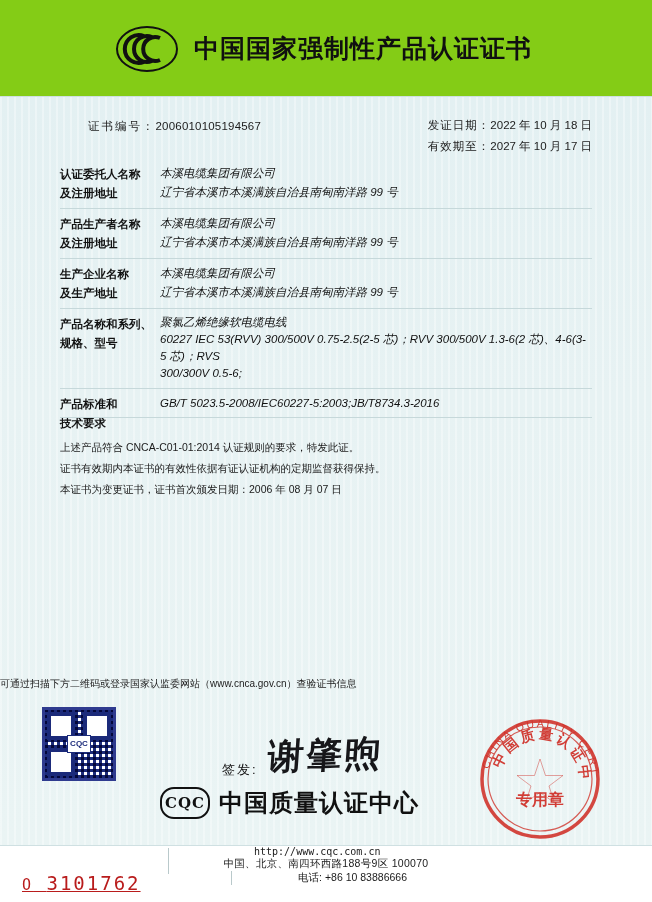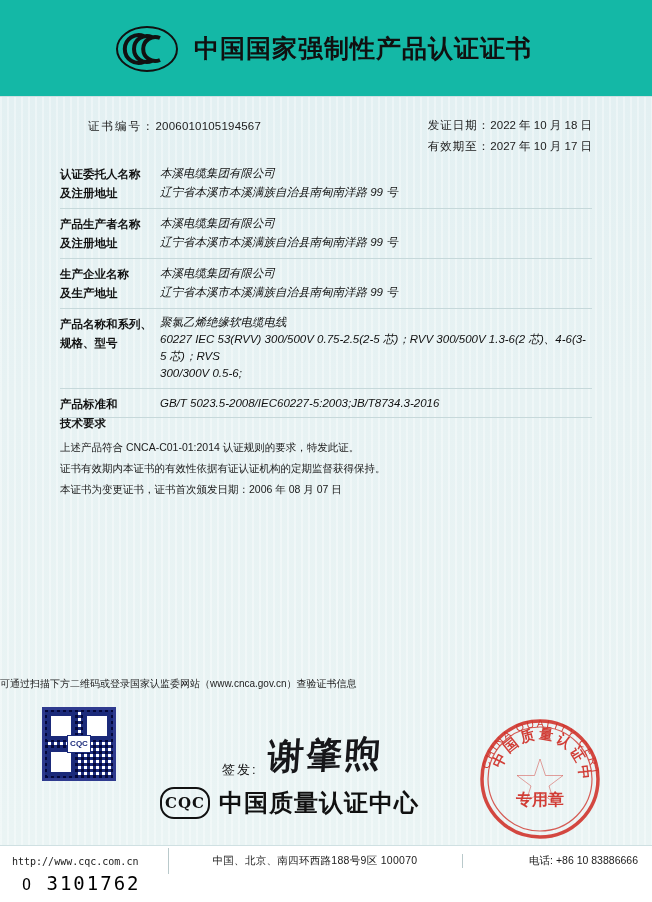--- a/index.html
+++ b/index.html
@@ -19,21 +19,21 @@
     width: 652px;
     height: 902px;
     background: #ffffff;
   }
   
   .header {
     position: absolute;
     left: 0; top: 0;
     width: 652px;
     height: 96px;
-    background: #14b8a6;
+    background: #84cc16;
     display: flex;
     align-items: center;
     justify-content: center;
   }
   .header-inner {
     display: flex;
     align-items: center;
     gap: 14px;
     margin-left: -6px;
   }
@@ -270,20 +270,21 @@
   .footer {
     position: absolute;
     left: 0;
     top: 846px;
     width: 652px;
     height: 30px;
     display: flex;
     align-items: center;
     font-size: 10.5px;
     color: #1a1a1a;
+    flex-direction: column;
   }
   .footer .f-left {
     width: 168px;
     padding-left: 12px;
     box-sizing: border-box;
     font-family: "DejaVu Sans Mono", "Liberation Mono", monospace;
     font-size: 10px;
   }
   .footer .f-center {
     flex: 1;
@@ -306,21 +307,22 @@
     background: #b9c9cb;
   }
 
   .serial {
     position: absolute;
     left: 22px;
     top: 872px;
     font-family: "DejaVu Sans Mono", "Liberation Mono", monospace;
     font-size: 19px;
     letter-spacing: 2px;
-    color: #000000;
+    color: #b91c1c;
+    text-decoration: underline;
   }
   .serial .o { font-size: 15px; }
 </style>
 </head>
 <body>
 
 <div class="page">
 
   <div class="header">
     <div class="header-inner">

